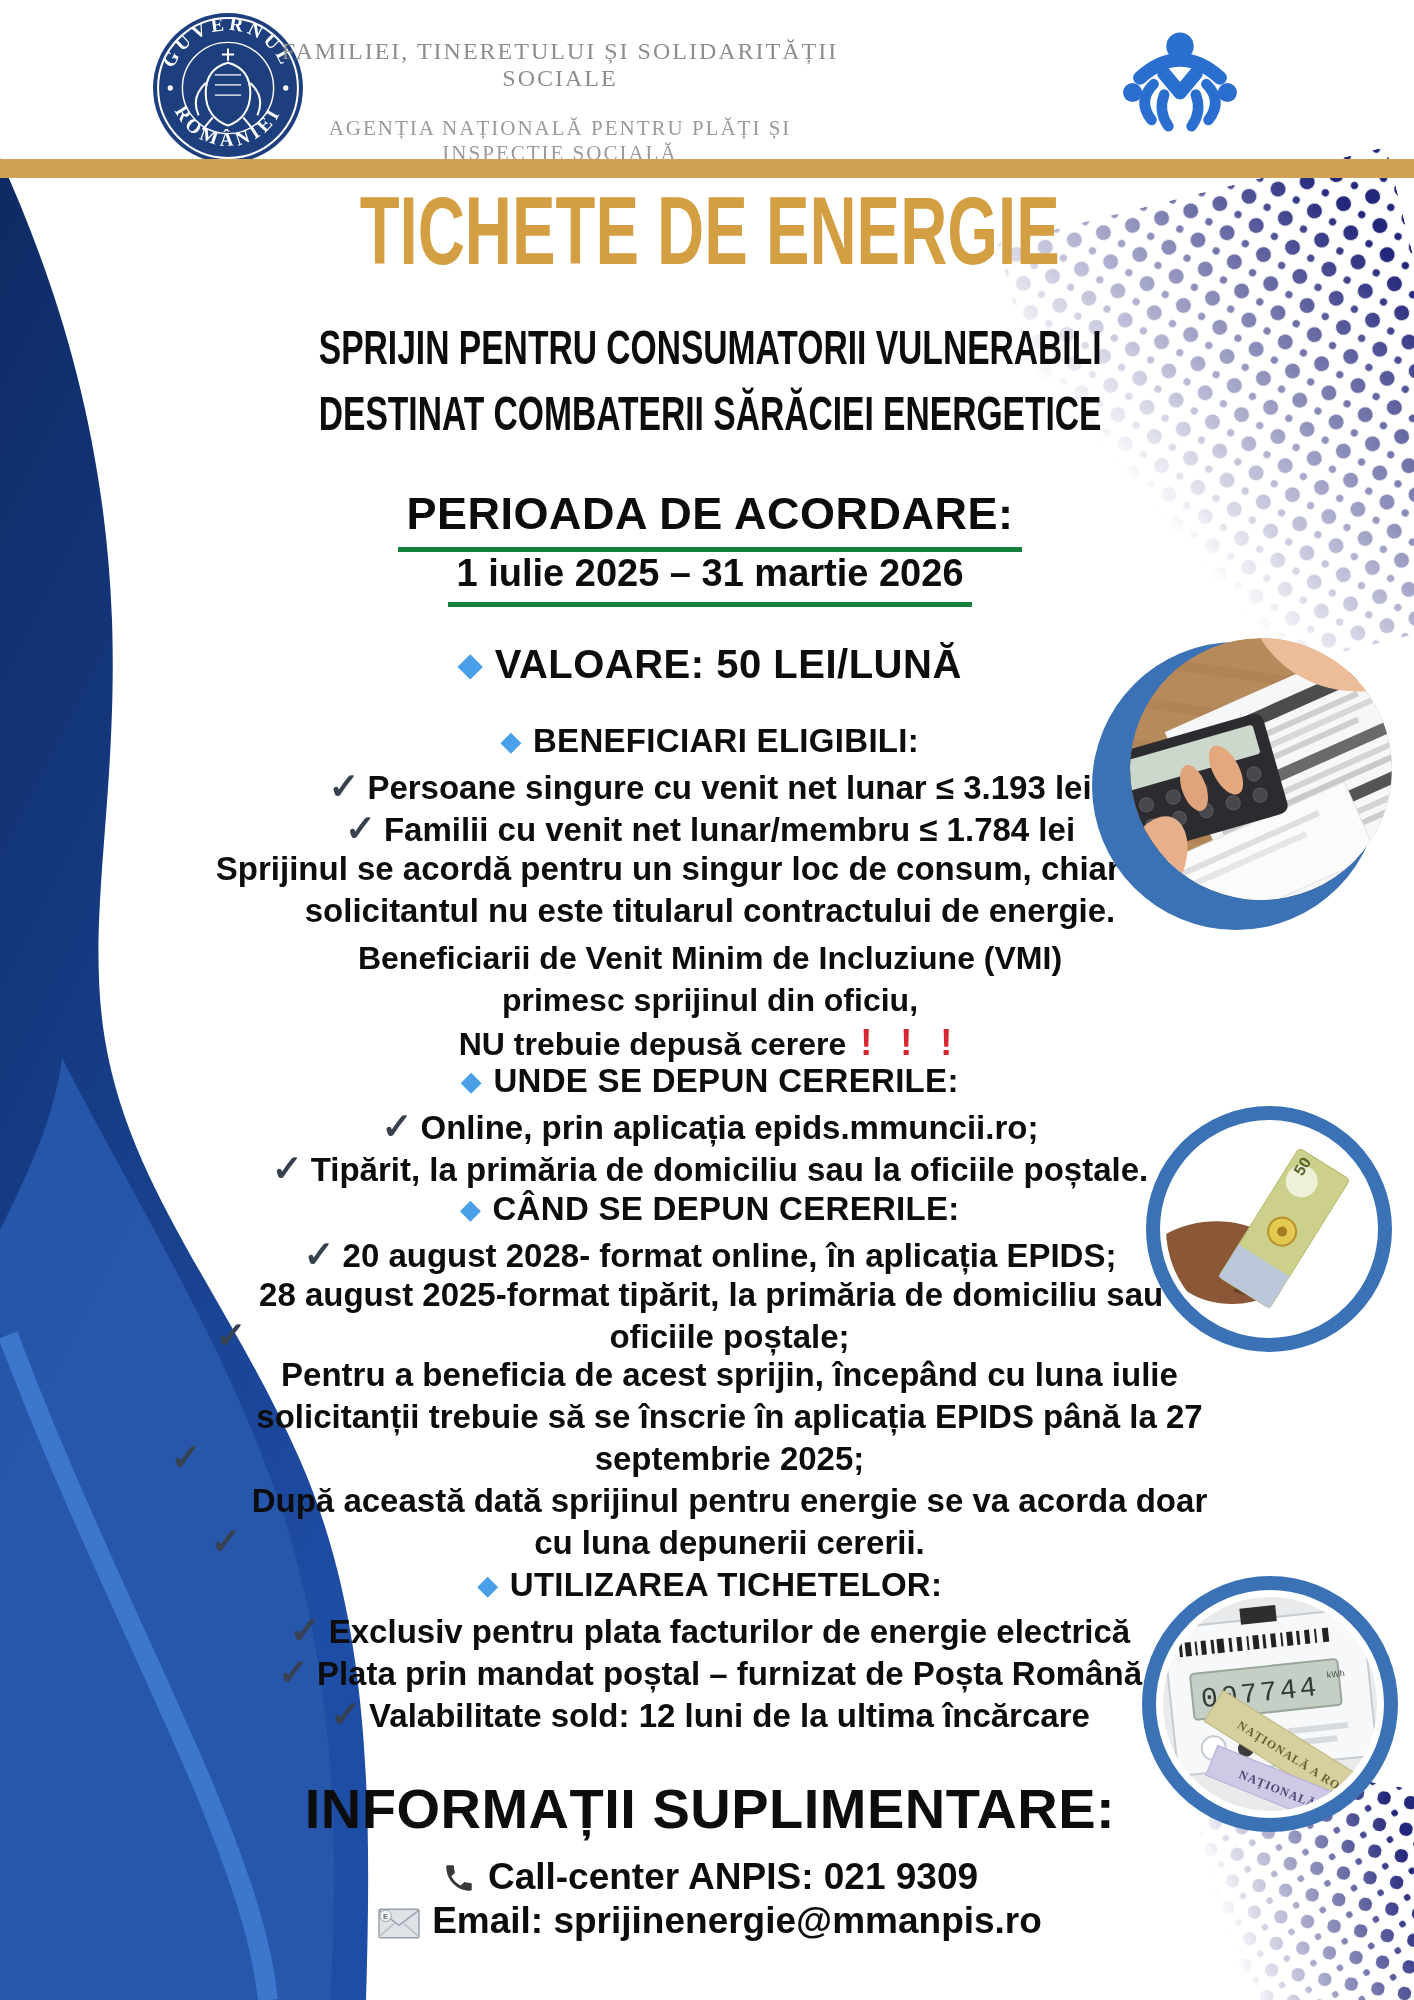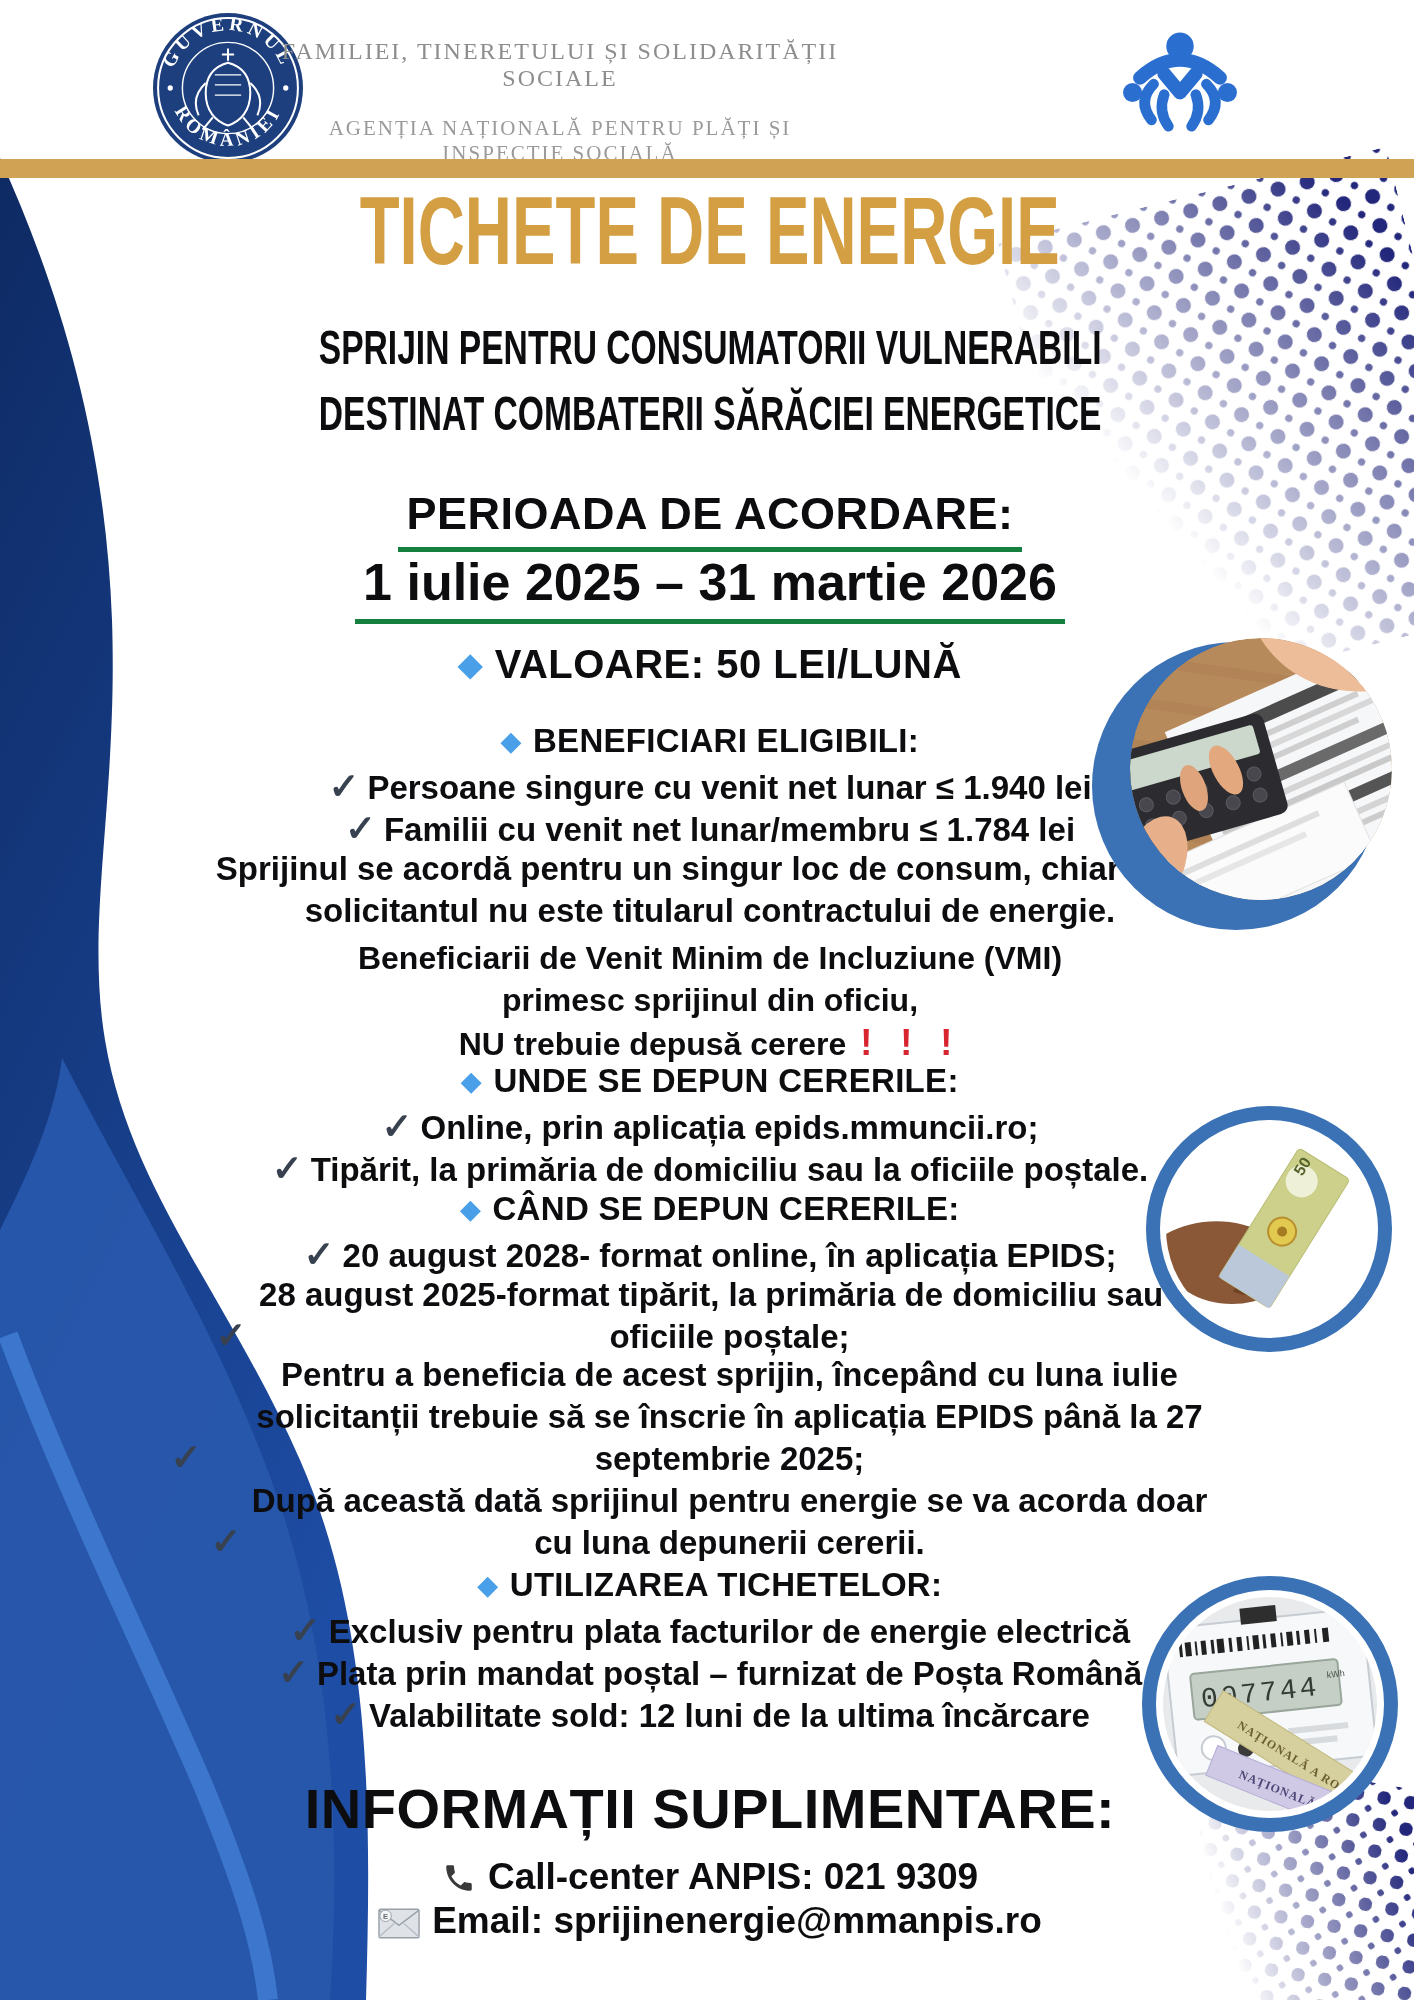--- a/index.html
+++ b/index.html
@@ -41,21 +41,21 @@
   }
 
   
   .line{position:absolute;left:20px;width:1380px;text-align:center;font-weight:700;}
   .cond{display:inline-block;transform:scaleX(.68);transform-origin:center top;line-height:1;white-space:nowrap;}
   .big-title{top:176px;font-size:96px;color:#d49e42;letter-spacing:0;}
   .sub1{top:320px;font-size:48px;}
   .sub2{top:386px;font-size:48px;}
   .underlined{display:inline-block;border-bottom:5px solid #15803d;padding:0 8px 7px;}
   .period-h{top:488px;font-size:45px;letter-spacing:.5px;}
-  .period-r{top:552px;font-size:52px;}
+  .period-r{top:552px;font-size:38px;}
   .valoare{top:642px;font-size:40px;letter-spacing:.5px;}
   .h-sec{font-size:33px;letter-spacing:.3px;}
   .item{font-size:33px;line-height:1.27;}
   .diamond{color:#4aa0e8;font-size:.78em;vertical-align:8%;margin-right:12px;}
   .check{color:#37414f;font-size:1.12em;margin-right:8px;font-weight:700;}
   .wrapw{display:inline-block;}
   .excl{color:#d6252e;font-size:36px;letter-spacing:9px;margin-left:14px;font-weight:800;}
   .info-h{top:1776px;font-size:56px;letter-spacing:.5px;}
   .contact{font-size:37px;}
   .contact svg{vertical-align:-6px;margin-right:12px;}
@@ -153,21 +153,21 @@
   </div>
 
   <div class="line valoare">
     <span class="diamond">◆</span><span>VALOARE: 50 LEI/LUNĂ</span>
   </div>
 
   <div class="line h-sec" style="top:722px">
     <span class="diamond">◆</span><span>BENEFICIARI ELIGIBILI:</span>
   </div>
   <div class="line item" style="top:764px">
-    <span class="check">✓</span><span>Persoane singure cu venit net lunar ≤ 1.940 lei</span>
+    <span class="check">✓</span><span>Persoane singure cu venit net lunar ≤ 3.193 lei</span>
   </div>
   <div class="line item" style="top:806px">
     <span class="check">✓</span><span>Familii cu venit net lunar/membru ≤ 1.784 lei</span>
   </div>
   <div class="line item" style="top:848px">
     <span class="wrapw" style="max-width:1010px">Sprijinul se acordă pentru un singur loc de consum, chiar dacă solicitantul nu este titularul contractului de energie.</span>
   </div>
 
   <div class="line item" style="top:938px;font-size:32px">
     <span>Beneficiarii de Venit Minim de Incluziune (VMI)</span>

